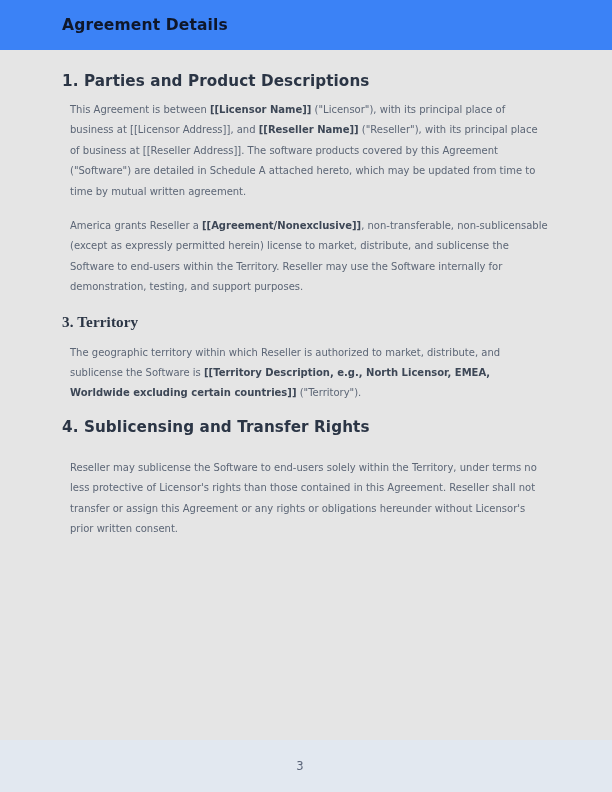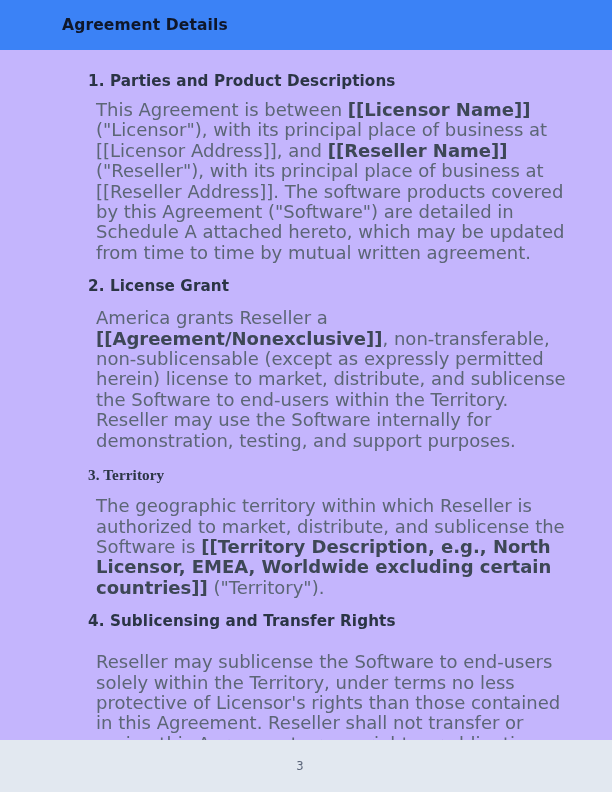--- a/index.html
+++ b/index.html
@@ -38,22 +38,21 @@
     font-weight: 600;
     letter-spacing: 0.15px;
     margin-left: 62px;
   }
 
   
   .content-area {
     flex: 1 1 auto;
     position: relative;
     overflow: hidden;
-    background: #c4b5fd;
-    padding-left: 26px;
+    background: #e5e5e5;
   }
   .content-inner {
     padding: 22px 62px 0 62px;
     box-sizing: border-box;
     width: 612px;
   }
 
   .section {
     margin: 0;
   }
@@ -65,21 +64,21 @@
     font-size: 15.2px;
     font-weight: 700;
     color: #2b3545;
     margin: 0 0 9px 0;
     line-height: 1.25;
     letter-spacing: 0.1px;
   }
 
   p.section-body {
     margin: 0 0 0 8px;
-    font-size: 18px;
+    font-size: 10px;
     line-height: 20.4px;
     color: #5c6676;
     max-width: 478px;
     letter-spacing: 0.0px;
   }
   p.section-body b {
     color: #3d4756;
     font-weight: 700;
   }
 
@@ -118,21 +117,20 @@
   </div>
 
   <div class="content-area">
     <div class="content-inner" id="sections-root">
 
     <div class="section sec-1">
           <h2 class="section-heading">1. Parties and Product Descriptions</h2>
           <p class="section-body"><span>This Agreement is between </span><b>[[Licensor Name]]</b><span> ("Licensor"), with its principal place of business at [[Licensor Address]], and </span><b>[[Reseller Name]]</b><span> ("Reseller"), with its principal place of business at [[Reseller Address]]. The software products covered by this Agreement ("Software") are detailed in Schedule A attached hereto, which may be updated from time to time by mutual written agreement.</span></p>
         </div>
         <div class="section sec-2">
-          <h2 class="section-heading">2. License Grant</h2>
           <p class="section-body"><span>America grants Reseller a </span><b>[[Agreement/Nonexclusive]]</b><span>, non-transferable, non-sublicensable (except as expressly permitted herein) license to market, distribute, and sublicense the Software to end-users within the Territory. Reseller may use the Software internally for demonstration, testing, and support purposes.</span></p>
         </div>
         <div class="section sec-3">
           <h2 class="section-heading">3. Territory</h2>
           <p class="section-body"><span>The geographic territory within which Reseller is authorized to market, distribute, and sublicense the Software is </span><b>[[Territory Description, e.g., North Licensor, EMEA, Worldwide excluding certain countries]]</b><span> ("Territory").</span></p>
         </div>
         <div class="section sec-4">
           <h2 class="section-heading">4. Sublicensing and Transfer Rights</h2>
           <p class="section-body"><span>Reseller may sublicense the Software to end-users solely within the Territory, under terms no less protective of Licensor's rights than those contained in this Agreement. Reseller shall not transfer or assign this Agreement or any rights or obligations hereunder without Licensor's prior written consent.</span></p>
         </div>

